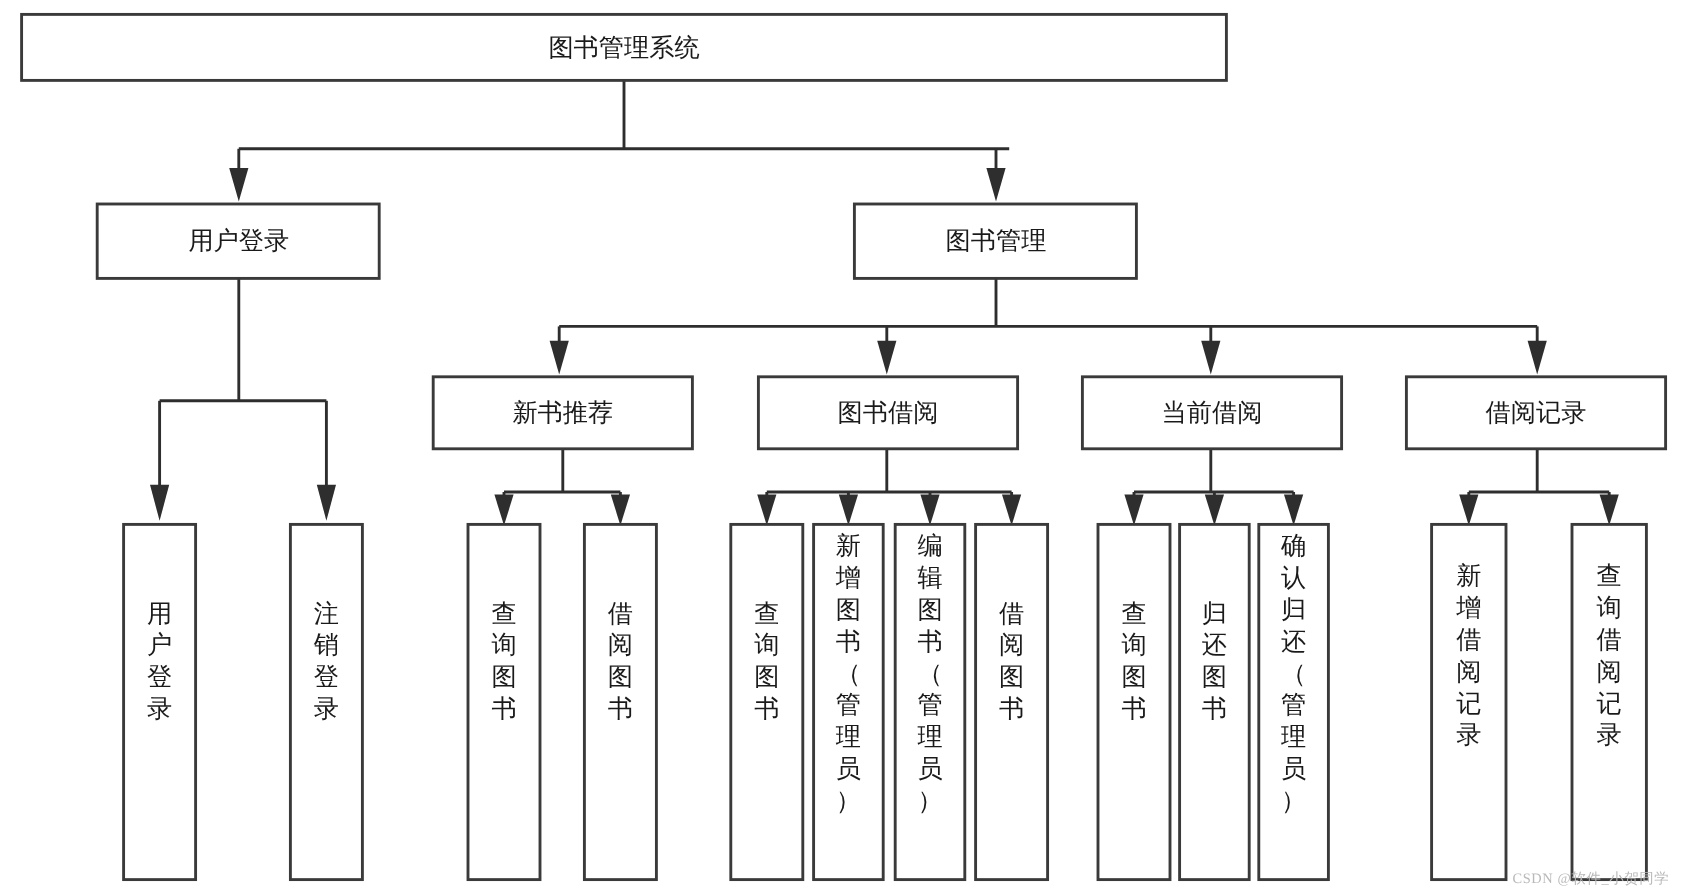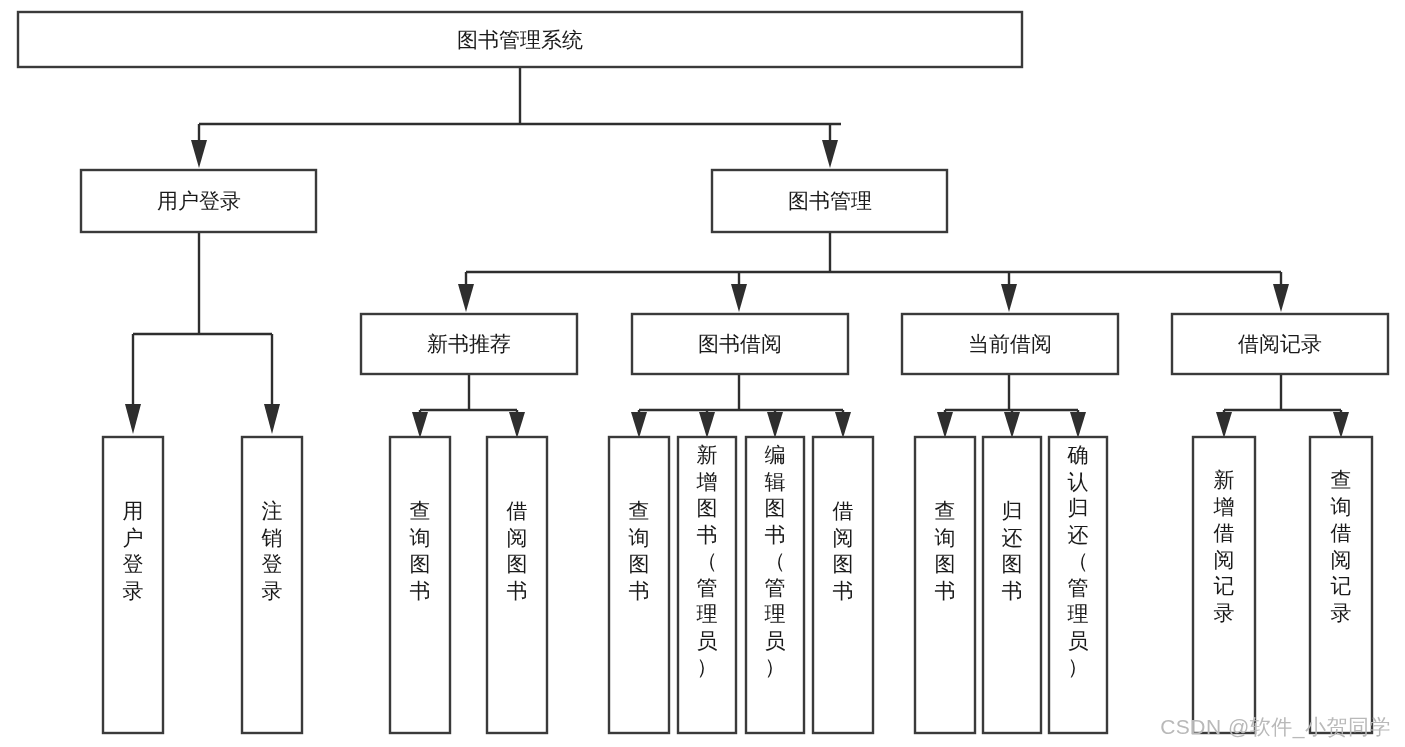--- a/index.html
+++ b/index.html
@@ -49,22 +49,22 @@
     stroke-linecap: butt;
   }
   .arrow-head {
     fill: #2e2e2e;
     stroke: none;
   }
   .watermark {
     position: absolute;
     right: 14px;
     bottom: 6px;
-    font-family: Liberation Sans, sans-serif;
-    font-size: 21px;
+    font-family: Liberation Serif, serif;
+    font-size: 12px;
     color: #b9b9b9;
     white-space: nowrap;
     letter-spacing: 0.5px;
   }
 </style>
 </head>
 <body>
 
 <div id="diagram-root">
 

